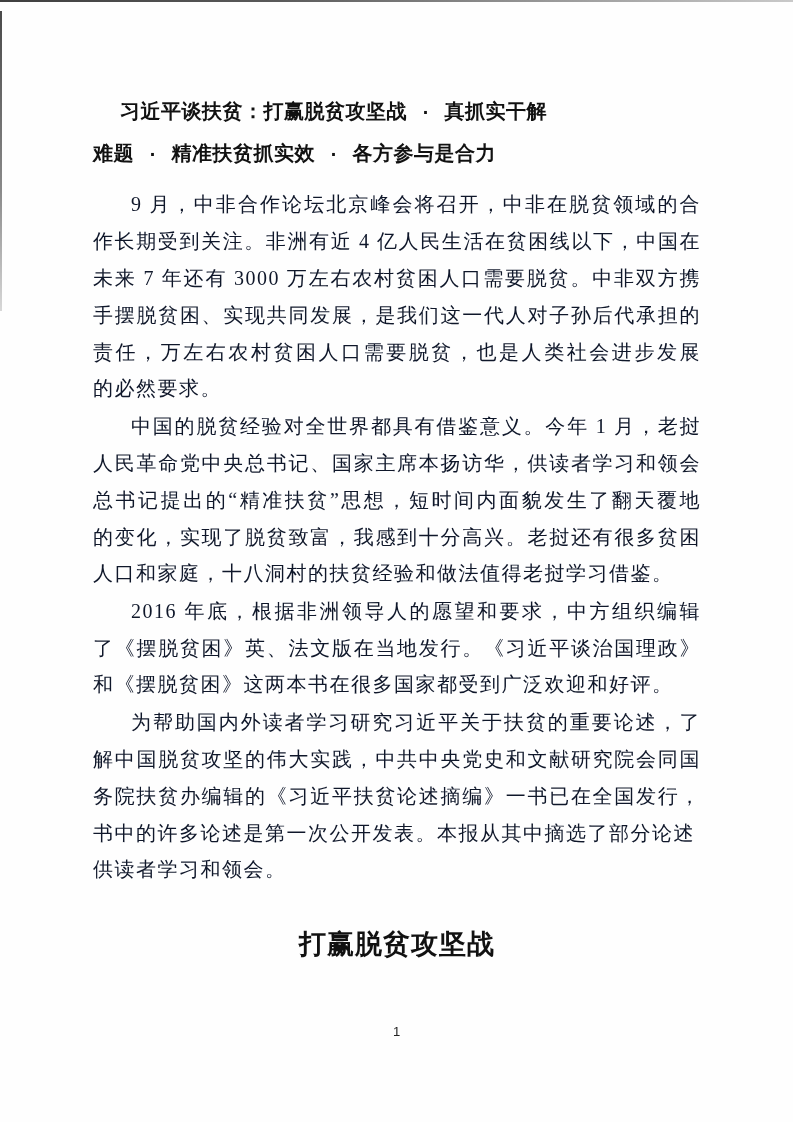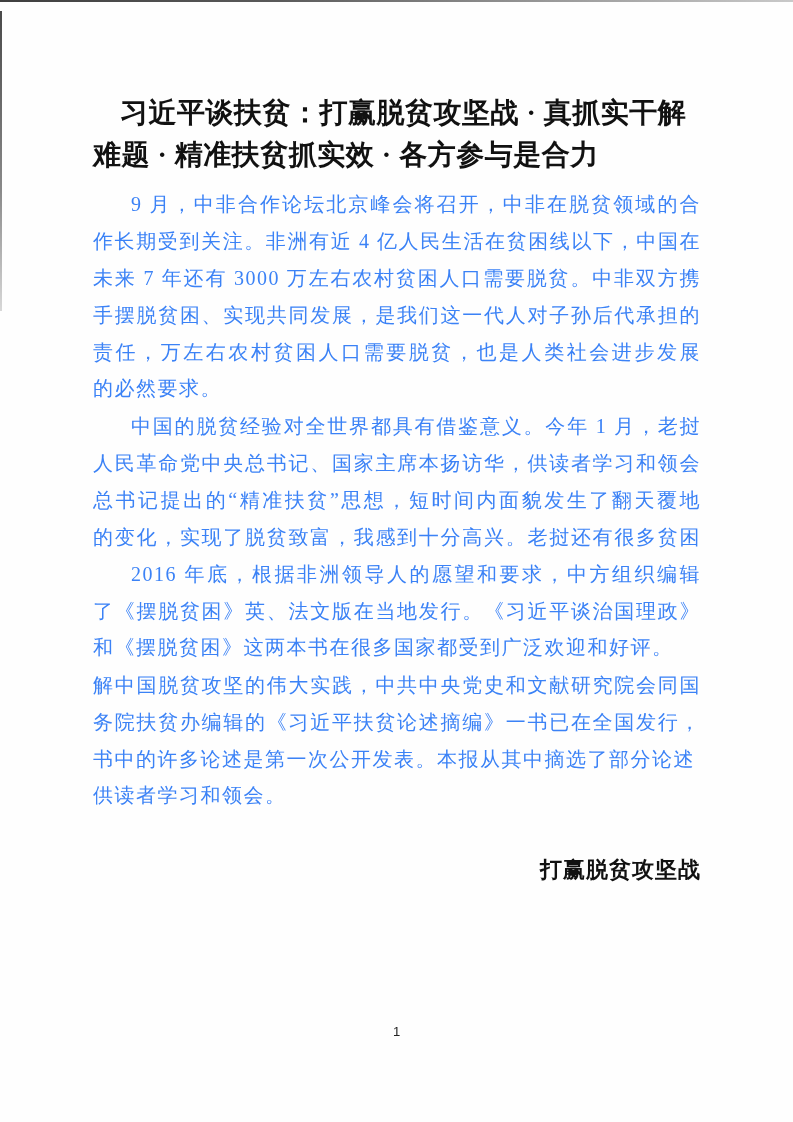--- a/index.html
+++ b/index.html
@@ -29,56 +29,56 @@
     width: 2px; height: 300px;
     background: linear-gradient(to bottom, #4a4a4a 0%, #8a8a8a 60%, #d8d8d8 100%);
   }
   .content {
     position: absolute;
     top: 0; left: 93px;
     width: 608px;
   }
   .doc-title {
     margin: 92px 0 0 0;
-    font-family: Liberation Serif, serif;
+    font-family: Liberation Mono, monospace;
     font-weight: bold;
-    font-size: 28px;
+    font-size: 20px;
     line-height: 42px;
     color: #111111;
     letter-spacing: 0.5px;
   }
   .title-line { text-align: left; }
   .title-line.indent { text-indent: 27px; }
   .doc-body {
     margin-top: 10px;
     font-size: 20px;
     line-height: 37px;
     letter-spacing: 1.5px;
-    color: #3b82f6;
+    color: #0f172a;
   }
   .paragraph { margin: 0; }
   .line {
     text-align: justify;
     text-align-last: justify;
     height: 37px;
     overflow: hidden;
     white-space: nowrap;
   }
   .line.last {
     text-align-last: left;
     white-space: normal;
     font-family: Liberation Mono, monospace;
   }
   .line.first { text-indent: 38px; }
   .section-heading {
     margin: 40px 0 4px 0;
-    font-size: 22px;
+    font-size: 27px;
     line-height: 30px;
     font-weight: bold;
-    text-align: right;
+    text-align: center;
     color: #111111;
     letter-spacing: 1px;
   }
   .page-number {
     position: absolute;
     top: 1024px;
     left: 0;
     width: 100%;
     text-align: center;
     font-family: "Liberation Sans", sans-serif;
@@ -106,27 +106,29 @@
           <div class="line">未来 7 年还有 3000 万左右农村贫困人口需要脱贫。中非双方携</div>
           <div class="line">手摆脱贫困、实现共同发展，是我们这一代人对子孙后代承担的</div>
           <div class="line">责任，万左右农村贫困人口需要脱贫，也是人类社会进步发展</div>
           <div class="line last">的必然要求。</div>
         </div>
       <div class="paragraph">
           <div class="line first">中国的脱贫经验对全世界都具有借鉴意义。今年 1 月，老挝</div>
           <div class="line">人民革命党中央总书记、国家主席本扬访华，供读者学习和领会</div>
           <div class="line">总书记提出的“精准扶贫”思想，短时间内面貌发生了翻天覆地</div>
           <div class="line">的变化，实现了脱贫致富，我感到十分高兴。老挝还有很多贫困</div>
+          <div class="line last">人口和家庭，十八洞村的扶贫经验和做法值得老挝学习借鉴。</div>
         </div>
       <div class="paragraph">
           <div class="line first">2016 年底，根据非洲领导人的愿望和要求，中方组织编辑</div>
           <div class="line">了《摆脱贫困》英、法文版在当地发行。《习近平谈治国理政》</div>
           <div class="line last">和《摆脱贫困》这两本书在很多国家都受到广泛欢迎和好评。</div>
         </div>
       <div class="paragraph">
+          <div class="line first">为帮助国内外读者学习研究习近平关于扶贫的重要论述，了</div>
           <div class="line">解中国脱贫攻坚的伟大实践，中共中央党史和文献研究院会同国</div>
           <div class="line">务院扶贫办编辑的《习近平扶贫论述摘编》一书已在全国发行，</div>
           <div class="line">书中的许多论述是第一次公开发表。本报从其中摘选了部分论述，</div>
           <div class="line last">供读者学习和领会。</div>
         </div>
     </div>
 
     <h2 class="section-heading">打赢脱贫攻坚战</h2>
   </div>
 

